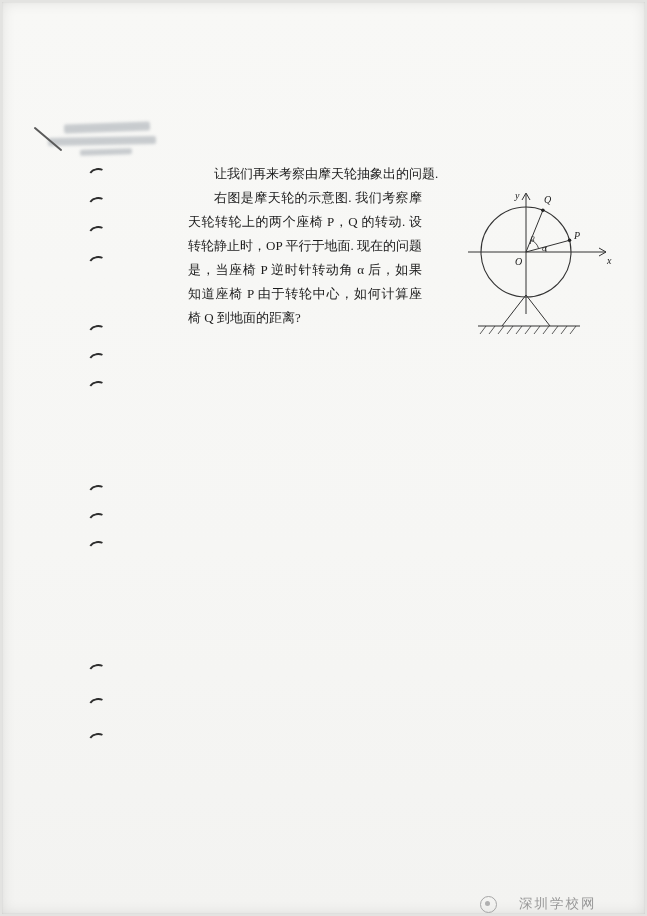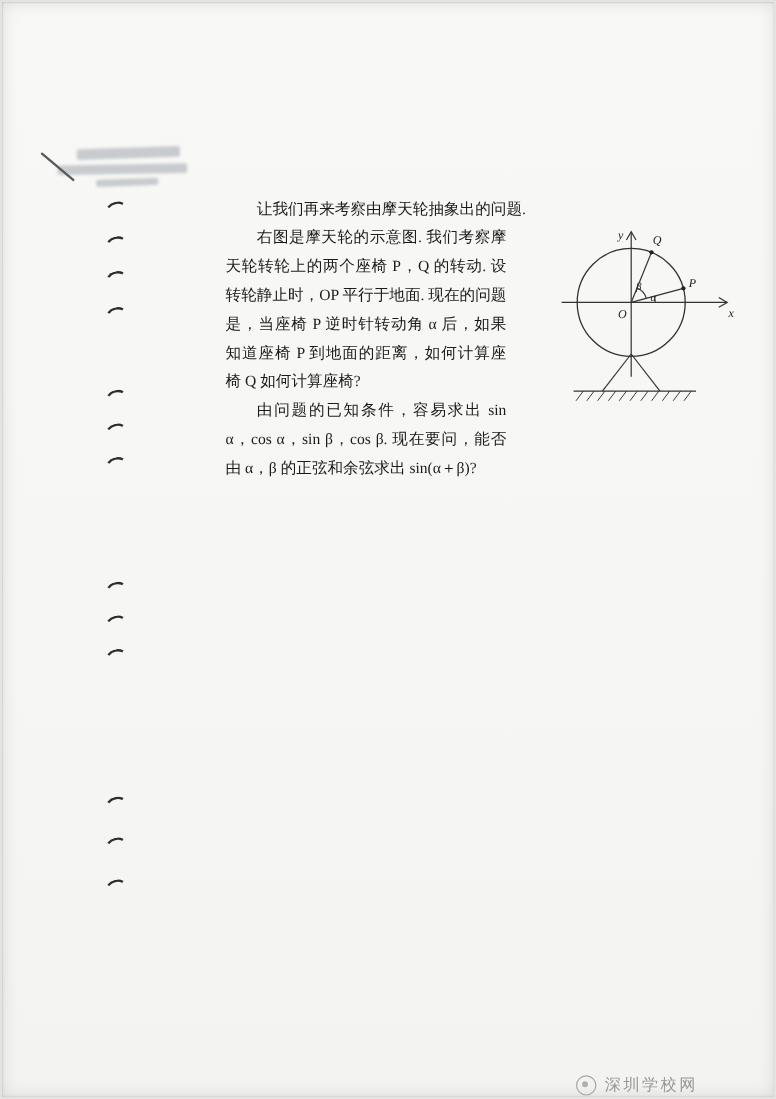--- a/index.html
+++ b/index.html
@@ -51,21 +51,21 @@
     float: right; margin: 0 0 0 8px; padding: 0;
     width: 186px; height: 196px;
   }
   figure.diagram svg { display: block; }
   .fig-label { font-family: "Liberation Serif", serif; font-style: italic; font-size: 10px; fill: #222; }
   .fig-label.small { font-size: 9px; }
 
   
   .footer {
     position: absolute; left: 478px; top: 893px;
-    display: flex; align-items: center; gap: 7px;
+    display: flex; align-items: center; gap: 22px;
     color: #979797; font-size: 13.5px; letter-spacing: 2px;
     font-family: "Liberation Sans", sans-serif;
   }
   .footer-logo {
     width: 15px; height: 15px; border: 1.4px solid #a6a6a6; border-radius: 50%;
     display: inline-block; position: relative;
   }
   .footer-logo::after {
     content: ""; position: absolute; left: 4px; top: 4px; width: 5px; height: 5px;
     border-radius: 50%; background: #b0b0b0;
@@ -126,22 +126,21 @@
         <text x="100" y="56" class="fig-label small">β</text>
         <text x="112" y="65" class="fig-label small">α</text>
 
         <line x1="96" y1="109" x2="72" y2="140" stroke="#333" stroke-width="1"></line>
         <line x1="96" y1="109" x2="120" y2="140" stroke="#333" stroke-width="1"></line>
         <line x1="48" y1="140" x2="150" y2="140" stroke="#333" stroke-width="1.1"></line>
         <path d="M56,140 l-6,8 M65,140 l-6,8 M74,140 l-6,8 M83,140 l-6,8 M92,140 l-6,8 M101,140 l-6,8 M110,140 l-6,8 M119,140 l-6,8 M128,140 l-6,8 M137,140 l-6,8 M146,140 l-6,8" stroke="#333" stroke-width="0.8"></path>
       </svg>
     </figure>
 
-    <p>右图是摩天轮的示意图. 我们考察摩天轮转轮上的两个座椅 P，Q 的转动. 设转轮静止时，OP 平行于地面. 现在的问题是，当座椅 P 逆时针转动角 α 后，如果知道座椅 P 到地面的距离，如何计算座椅 Q 如何计算座椅?</p>
-    <p>由问题的已知条件，容易求出 sin α，cos α，sin β，cos β. 现在要问，能否由 α，β 的正弦和余弦求出 sin(α＋β)?</p>
+    <p>右图是摩天轮的示意图. 我们考察摩天轮转轮上的两个座椅 P，Q 的转动. 设转轮静止时，OP 平行于地面. 现在的问题是，当座椅 P 逆时针转动角 α 后，如果知道座椅 P 由于转轮中心，如何计算座椅 Q 到地面的距离?</p>
   </div>
 
   <div class="footer">
     <span class="footer-logo"></span>
     <span>深圳学校网</span>
   </div>
 
 </div>
 
 </body></html>

